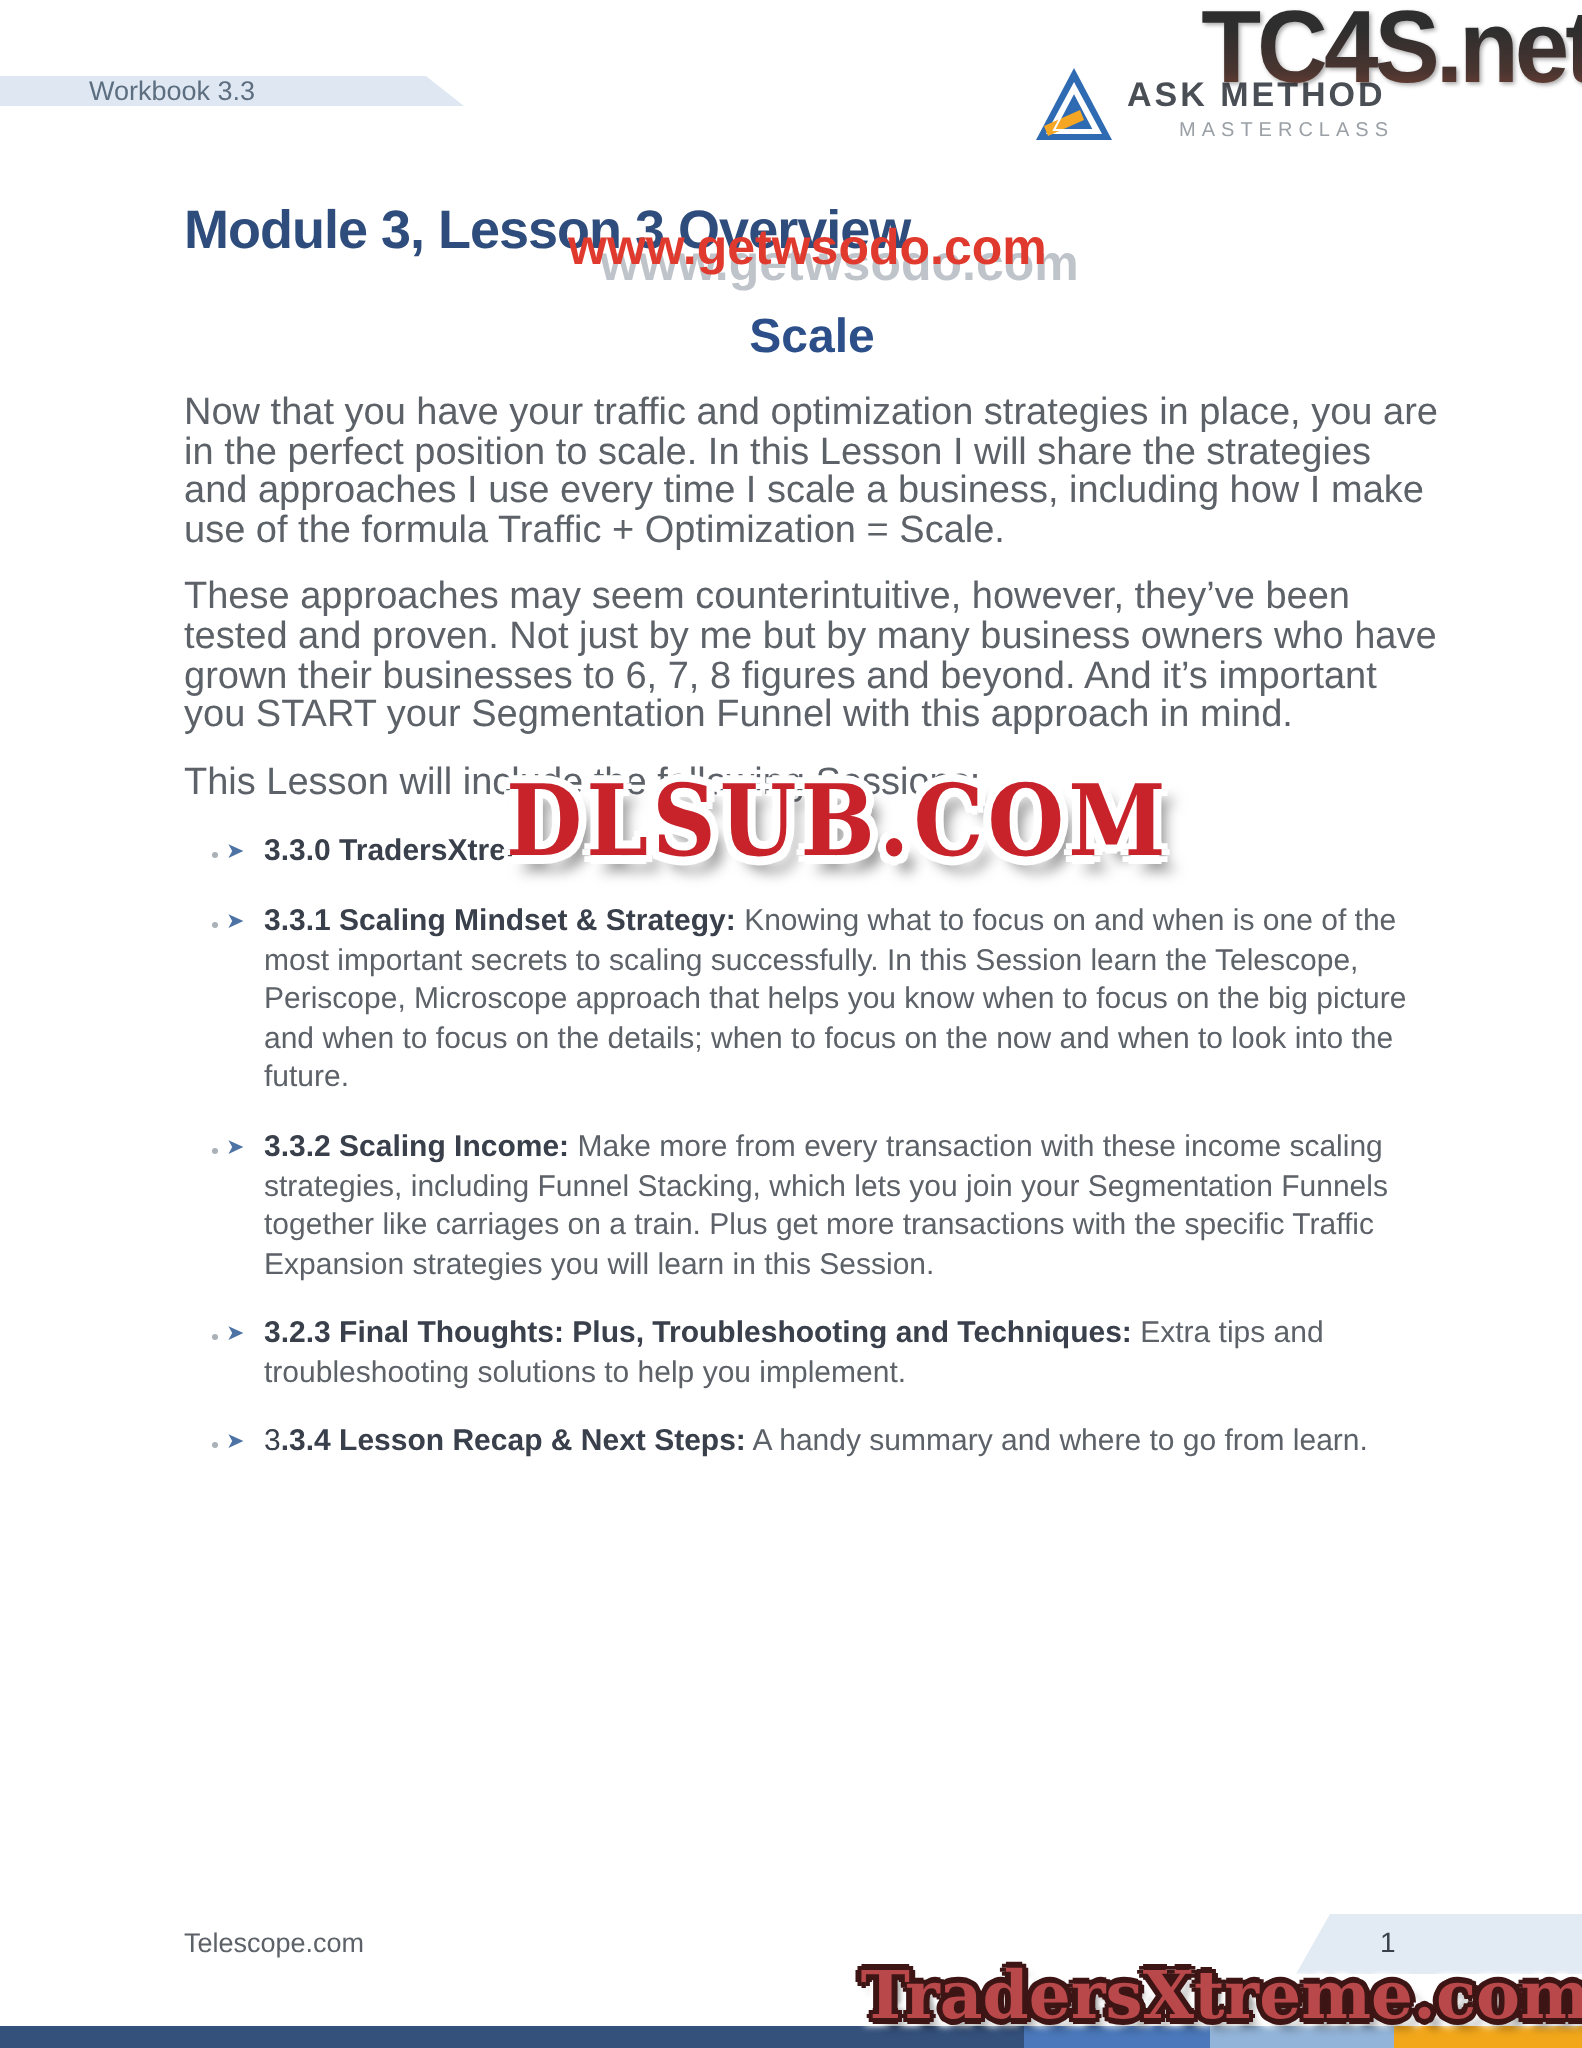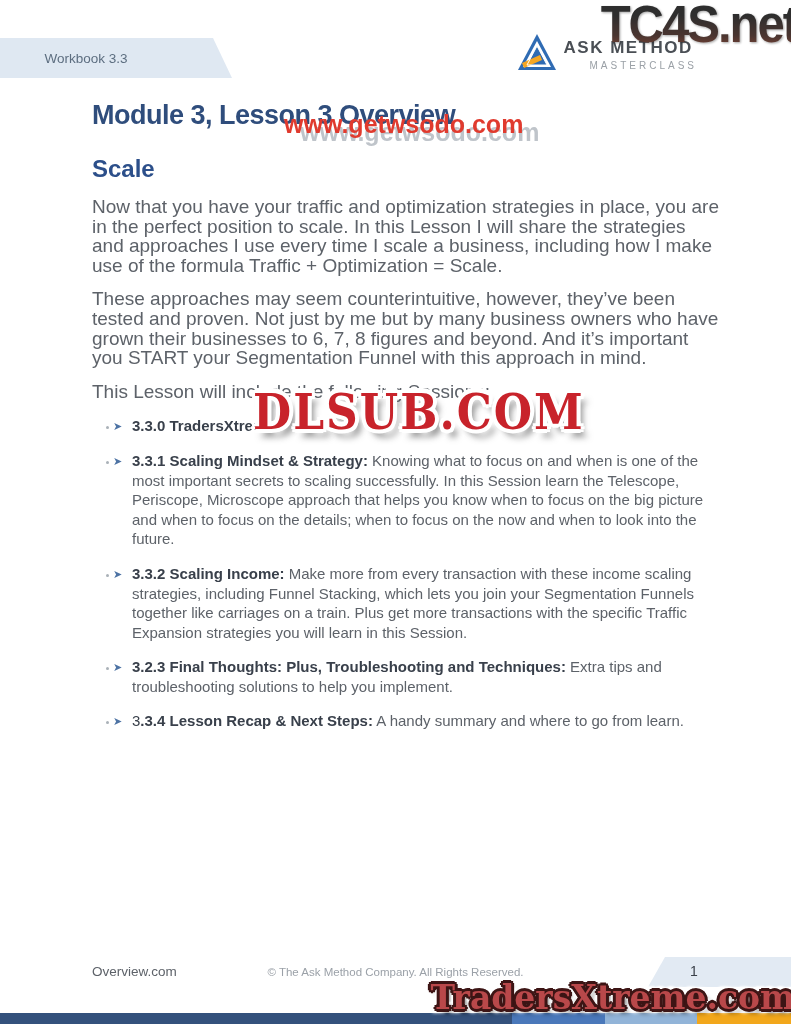--- a/index.html
+++ b/index.html
@@ -5,21 +5,21 @@
   * { margin:0; padding:0; box-sizing:border-box; }
   html,body { width:791px; height:1024px; }
   body {
     font-family:"Liberation Sans", sans-serif;
     background:#ffffff; position:relative; overflow:hidden;
   }
   .page { position:absolute; inset:0; background:#fff; }
 
   
   .wb-banner {
-    position:absolute; left:0; top:38px; width:232px; height:40px;
+    position:absolute; left:0; top:38px; width:232px; height:15px;
     background:#dfe8f2;
     clip-path:polygon(0 0, 213px 0, 232px 100%, 0 100%);
     display:flex; align-items:center; justify-content:center;
   }
   .wb-banner span { color:#5d6e80; font-size:13.5px; padding-right:60px; }
 
   .logo { position:absolute; right:94px; top:33px; display:flex; align-items:center; gap:7px; }
   .logo-text { display:flex; flex-direction:column; }
   .logo-brand { color:#4a4f55; font-size:17px; font-weight:bold; letter-spacing:1.5px; }
   .logo-sub { color:#9aa0a6; font-size:10px; letter-spacing:3px; margin-top:2px; padding-left:26px; }
@@ -40,21 +40,21 @@
     color:#2f4d7c; font-size:27px; font-weight:bold; letter-spacing:-0.5px;
   }
   .wm-echo {
     position:absolute; z-index:0; left:208px; top:18px;
     color:#b4bac1; font-size:25px; font-weight:bold; opacity:.85;
   }
   .wm-red {
     position:absolute; z-index:2; left:192px; top:10px;
     color:#e03a2e; font-size:25px; font-weight:bold;
   }
-  h2.scale { color:#2c4f8a; font-size:24px; font-weight:bold; margin-top:24px; }
+  h2.scale { color:#2c4f8a; font-size:24px; font-weight:bold; margin-top:24px;text-align:center; }
 
   p.body {
     color:#5d6269; font-size:19px; line-height:19.6px; margin-top:14px;
   }
 
   .sessions { margin-top:15px; position:relative; }
   .session { display:flex; margin-top:15px; margin-left:14px; }
   .marker { flex:0 0 26px; display:flex; align-items:flex-start; padding-top:4px; }
   .marker-dot { width:3px; height:3px; border-radius:50%; background:#aab1b8; margin-top:6px; margin-right:4px; }
   .marker-arrow { color:#4d73a4; font-size:11px; line-height:13px; }
@@ -178,22 +178,21 @@
         <span class="marker">
             <span class="marker-dot"></span>
             <span class="marker-arrow">➤</span>
           </span>
         <span class="session-text"><span class="lead-prefix">3</span><span class="lead">.3.4 Lesson Recap &amp; Next Steps:</span> <span>A handy summary and where to go from learn.</span></span>
       </div>
 
     </div>
   </div>
 
-  <div class="footer-left">Overview.com</div>
-  <div class="footer-center">© The Ask Method Company. All Rights Reserved.</div>
+  <div class="footer-left">Telescope.com</div>
   <div class="page-banner">
     <span>1</span>
   </div>
   <div class="wm-traders">TradersXtreme.com</div>
 
   <div class="bottom-bar">
     <div class="seg-navy"></div>
     <div class="seg-mid"></div>
     <div class="seg-light"></div>
     <div class="seg-orange"></div>

